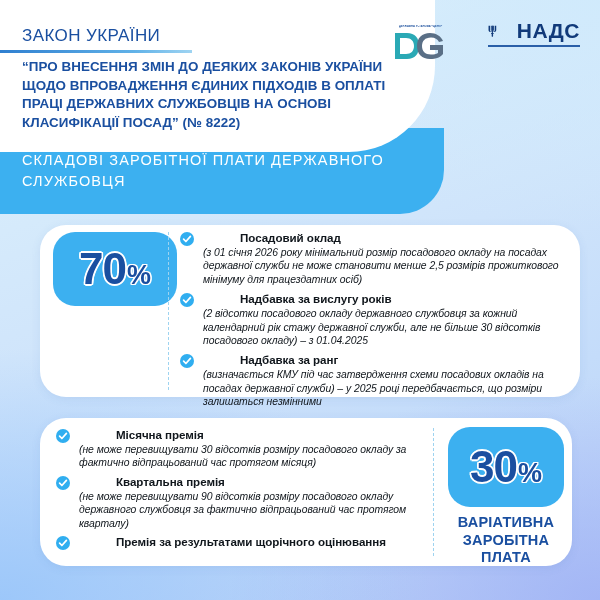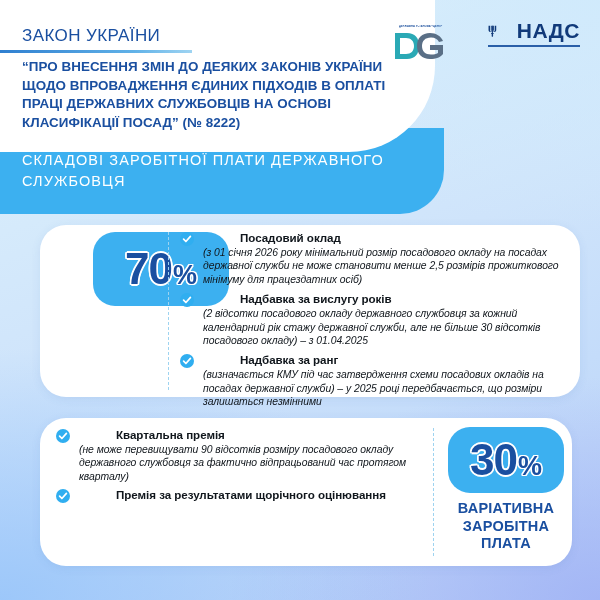--- a/index.html
+++ b/index.html
@@ -201,23 +201,23 @@
   .pct-caption {
     margin-top: 7px;
     font-size: 14.5px;
     font-weight: 800;
     color: #1a4fa0;
     line-height: 17.5px;
     letter-spacing: 0.2px;
   }
 
   .pct-top { left: 53px; top: 232px; width: 116px; }
-  .pct-top .pct-pill { width: 136px; height: 74px; margin-left: 40px; }
+  .pct-top .pct-pill { width: 124px; height: 74px; }
   .pct-bottom { left: 448px; top: 427px; width: 116px; }
-  .pct-bottom .pct-pill { width: 116px; height: 66px; }
+  .pct-bottom .pct-pill { width: 116px; height: 80px; }
 
   
   .vdash {
     position: absolute;
     width: 0;
     border-left: 1.4px dashed #9ed3f0;
   }
   .vdash-top { left: 168px; top: 232px; height: 158px; }
   .vdash-bottom { left: 433px; top: 428px; height: 128px; }
 
@@ -331,20 +331,28 @@
   </div>
 
   <div class="card card-bottom"></div>
 
   <div class="blist blist-bottom tight">
     <div class="bitem">
       <svg class="check" viewBox="0 0 14 14">
         <circle cx="7" cy="7" r="7" fill="#30aef0"></circle>
         <path d="M3.6 7.2 L5.9 9.5 L10.4 4.4" stroke="#ffffff" stroke-width="1.7" fill="none" stroke-linecap="round" stroke-linejoin="round"></path>
       </svg>
+      <div class="bhead">Місячна премія</div>
+      <div class="bsub">(не може перевищувати 30 відсотків розміру посадового окладу за фактично відпрацьований час протягом місяця)</div>
+    </div>
+    <div class="bitem">
+      <svg class="check" viewBox="0 0 14 14">
+        <circle cx="7" cy="7" r="7" fill="#30aef0"></circle>
+        <path d="M3.6 7.2 L5.9 9.5 L10.4 4.4" stroke="#ffffff" stroke-width="1.7" fill="none" stroke-linecap="round" stroke-linejoin="round"></path>
+      </svg>
       <div class="bhead">Квартальна премія</div>
       <div class="bsub">(не може перевищувати 90 відсотків розміру посадового окладу державного службовця за фактично відпрацьований час протягом кварталу)</div>
     </div>
     <div class="bitem">
       <svg class="check" viewBox="0 0 14 14">
         <circle cx="7" cy="7" r="7" fill="#30aef0"></circle>
         <path d="M3.6 7.2 L5.9 9.5 L10.4 4.4" stroke="#ffffff" stroke-width="1.7" fill="none" stroke-linecap="round" stroke-linejoin="round"></path>
       </svg>
       <div class="bhead">Премія за результатами щорічного оцінювання</div>
     </div>

